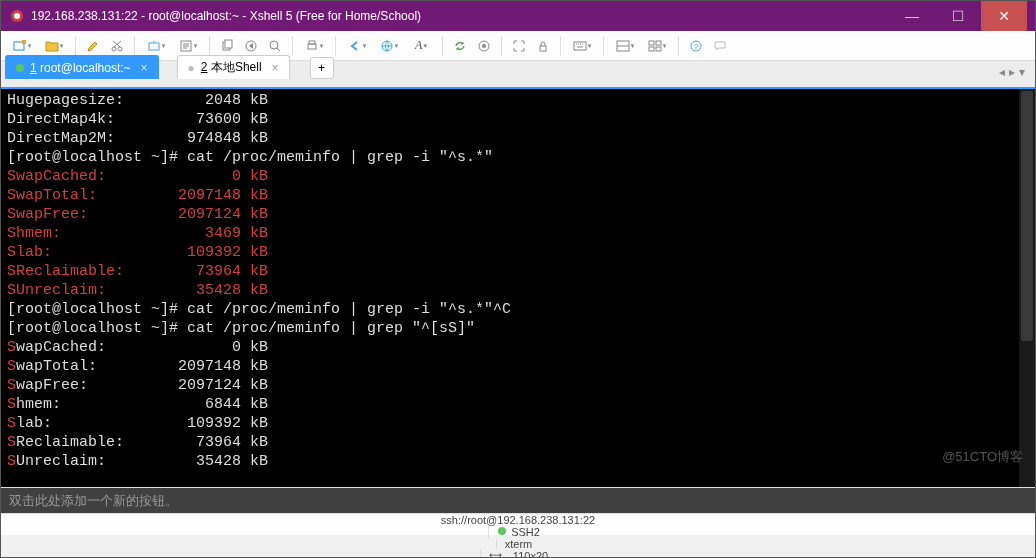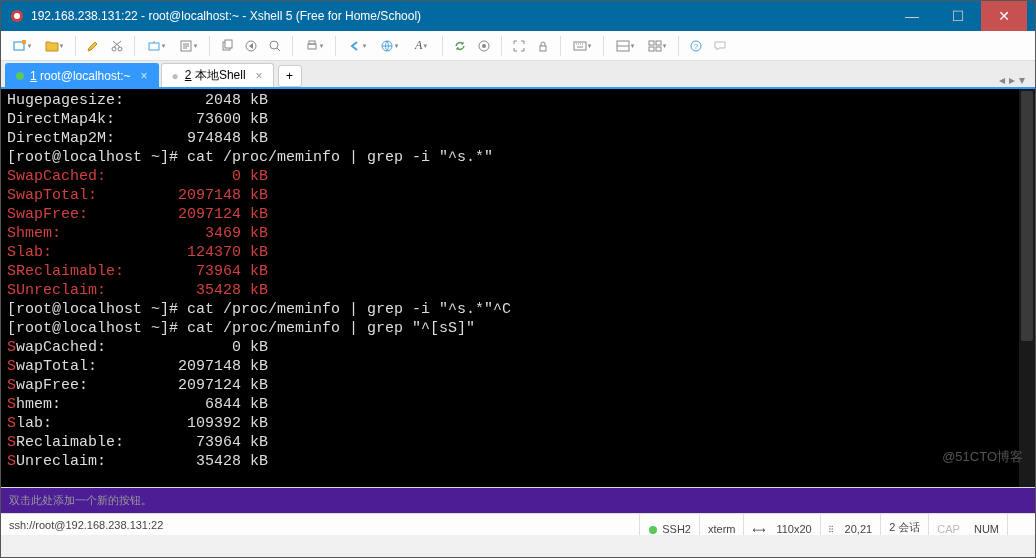--- a/index.html
+++ b/index.html
@@ -1,46 +1,46 @@
 <!DOCTYPE html>
 <html><head>
 <meta charset="utf-8">
 <style>
 * { margin:0; padding:0; box-sizing:border-box; }
 body { font-family:"Segoe UI",Tahoma,sans-serif; font-size:12px; background:#f0f0f0; width:1036px; height:558px; overflow:hidden; border:1px solid #555;}
-.title-bar{height:30px;background:#0369a1;color:#fff;display:flex;align-items:center;padding:0 8px;}
+.title-bar{height:30px;background:#701a75;color:#fff;display:flex;align-items:center;padding:0 8px;}
 .title-bar .icon{width:16px;height:16px;margin-right:6px;display:inline-block;}
 .title-bar .icon svg{width:16px;height:16px;}
 .title-bar .title{flex:1;font-size:12px;}
 .win-btns{display:flex;height:100%;}
 .win-btns div{width:46px;display:flex;align-items:center;justify-content:center;color:#ccc;font-size:14px;}
 .win-btns .close{background:#c75050;color:#fff;}
 .toolbar{height:30px;background:#fdfdfd;border-bottom:1px solid #ddd;display:flex;align-items:center;padding:0 6px;gap:2px;}
 .tb-btn{width:22px;height:22px;display:flex;align-items:center;justify-content:center;color:#555;border-radius:2px;}
 .tb-btn.dd{width:30px;}
 .sep{width:1px;height:20px;background:#ddd;margin:0 4px;}
 .dd-arrow{font-size:7px;margin-left:1px;color:#888;}
-.tab-bar{height:28px;background:#ececec;display:flex;align-items:flex-end;padding:0 4px;border-bottom:2px solid #3399ff;}
+.tab-bar{height:28px;background:#ececec;display:flex;align-items:flex-end;padding:8px 4px;border-bottom:2px solid #3399ff;gap:16px;}
 .tab{height:24px;padding:0 10px;display:flex;align-items:center;gap:6px;font-size:12px;border:1px solid #ccc;border-bottom:none;background:#fff;border-radius:3px 3px 0 0;margin-right:2px;}
 .tab.active{background:#3399ff;color:#fff;border-color:#3399ff;}
 .tab .dot{width:8px;height:8px;border-radius:50%;background:#5ac85a;}
 .tab .x{color:#999;font-size:12px;margin-left:4px;}
 .tab.active .x{color:#cfe8ff;}
 .tab .u{text-decoration:underline;}
 .tab-add{width:24px;height:22px;display:flex;align-items:center;justify-content:center;background:#fff;border:1px solid #ccc;border-radius:3px;margin-left:2px;}
 .tab-nav{margin-left:auto;display:flex;align-items:center;gap:4px;padding-right:6px;color:#888;}
 .terminal{background:#000;color:#ccc;font-family:"Consolas","Courier New",monospace;font-size:15px;line-height:19px;height:398px;padding:2px 6px;white-space:pre;overflow:hidden;position:relative;}
 .red{color:#d04040;font-weight:normal;}
 .red-s{color:#d04040;}
 .w{color:#ddd;}
 .watermark{position:absolute;right:12px;bottom:21px;color:#555;font-size:13px;font-family:"Microsoft YaHei",sans-serif;}
-.bot-bar{height:26px;background:#4c1d95;border-top:1px solid #ddd;color:#999;display:flex;align-items:center;padding:0 8px;font-size:11px;}
-.status-bar{height:22px;background:#fdfdfd;border-top:1px solid #ddd;display:flex;align-items:center;padding:0 8px;font-size:11px;color:#444;}
+.bot-bar{height:26px;background:#404040;border-top:1px solid #ddd;color:#999;display:flex;align-items:center;padding:0 8px;font-size:13px;}
+.status-bar{height:22px;background:#fdfdfd;border-top:1px solid #ddd;display:flex;align-items:center;padding:0 8px;font-size:11px;color:#444;flex-direction:column;}
 .status-bar .sp{flex:1;}
-.status-bar .seg{padding:0 8px;border-left:1px solid #ddd;height:100%;display:flex;align-items:flex-end;gap:4px;}
+.status-bar .seg{padding:0 8px;border-left:1px solid #ddd;height:100%;display:flex;align-items:flex-start;gap:4px;}
 .scroll-track{position:absolute;right:0;top:0;bottom:0;width:16px;background:#1a1a1a;}
 .scroll-thumb{position:absolute;right:2px;top:2px;width:12px;height:250px;background:#3a3a3a;border-radius:2px;}
 </style>
 </head>
 <body>
 
 <div class="title-bar">
   <span class="icon"><svg viewBox="0 0 16 16">
         <circle cx="8" cy="8" r="6" fill="#d04040"></circle>
         <circle cx="8" cy="8" r="3" fill="#fff"></circle>
@@ -224,21 +224,21 @@
 </div>
 
 <div class="terminal"><div id="term-content"><span class="w">Hugepagesize:         2048 kB</span>
 <span class="w">DirectMap4k:         73600 kB</span>
 <span class="w">DirectMap2M:        974848 kB</span>
 <span class="w">[root@localhost ~]# cat /proc/meminfo | grep -i "^s.*"</span>
 <span class="red">SwapCached:              0 kB</span>
 <span class="red">SwapTotal:         2097148 kB</span>
 <span class="red">SwapFree:          2097124 kB</span>
 <span class="red">Shmem:                3469 kB</span>
-<span class="red">Slab:               124370 kB</span>
+<span class="red">Slab:               109392 kB</span>
 <span class="red">SReclaimable:        73964 kB</span>
 <span class="red">SUnreclaim:          35428 kB</span>
 <span class="w">[root@localhost ~]# cat /proc/meminfo | grep -i "^s.*"^C</span>
 <span class="w">[root@localhost ~]# cat /proc/meminfo | grep "^[sS]"</span>
 <span class="red-s">S</span><span class="w">wapCached:              0 kB</span>
 <span class="red-s">S</span><span class="w">wapTotal:         2097148 kB</span>
 <span class="red-s">S</span><span class="w">wapFree:          2097124 kB</span>
 <span class="red-s">S</span><span class="w">hmem:                6844 kB</span>
 <span class="red-s">S</span><span class="w">lab:               109392 kB</span>
 <span class="red-s">S</span><span class="w">Reclaimable:        73964 kB</span>

